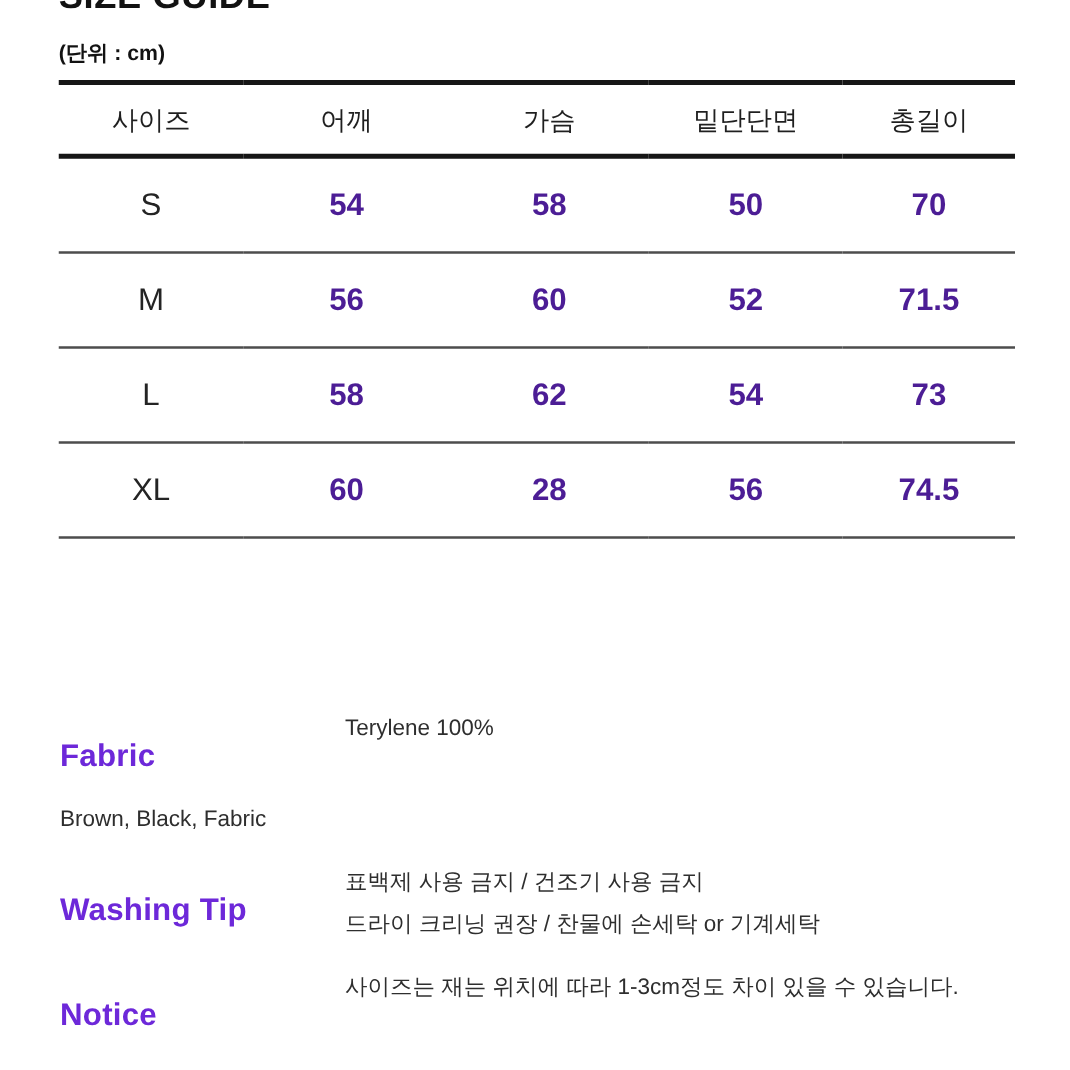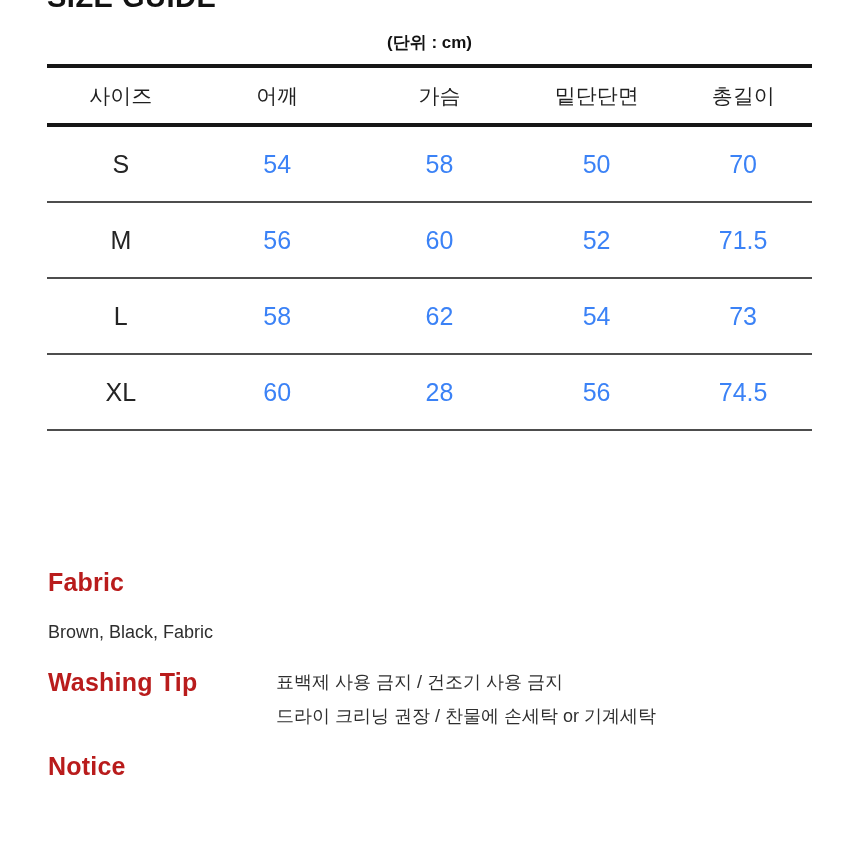--- a/index.html
+++ b/index.html
@@ -30,21 +30,21 @@
     font-weight: 800;
     letter-spacing: 0.5px;
     color: #121212;
     white-space: nowrap;
   }
   .unit-label {
     position: absolute;
     left: 47px;
     top: 31px;
     width: 765px;
-    text-align: center;
+    text-align: left;
     font-size: 17px;
     font-weight: 700;
     color: #121212;
   }
   table.size-table {
     position: absolute;
     left: 47px;
     top: 64px;
     width: 765px;
     border-collapse: collapse;
@@ -57,22 +57,22 @@
     font-weight: 400;
     color: #1f1f1f;
     text-align: center;
     vertical-align: middle;
     border-bottom: 4px solid #161616;
     padding: 0;
   }
   table.size-table tbody td {
     height: 74px;
     font-size: 25px;
-    font-weight: 400;
-    color: #3b82f6;
+    font-weight: 700;
+    color: #4c1d95;
     text-align: center;
     vertical-align: middle;
     border-bottom: 2px solid #4d4d4d;
     padding: 0;
   }
   table.size-table tbody td.size-cell {
     font-weight: 500;
     color: #242424;
   }
   .info-section {
@@ -84,23 +84,24 @@
   .info-row {
     display: flex;
     align-items: flex-start;
     margin-bottom: 16px;
   }
   .info-label {
     width: 228px;
     flex: 0 0 228px;
     font-size: 25px;
     font-weight: 700;
-    color: #b91c1c;
+    color: #6d28d9;
     line-height: 34px;
     letter-spacing: 0.2px;
+    margin-top: 23px;
   }
   .info-value {
     font-size: 18px;
     font-weight: 400;
     color: #2e2e2e;
     line-height: 34px;
   }
   .info-line {
     white-space: nowrap;
   }
@@ -160,37 +161,41 @@
         <td>56</td>
         <td>74.5</td>
       </tr>
     </tbody>
   </table>
 
   <div class="info-section">
 
     <div class="info-row">
       <div class="info-label">Fabric</div>
+      <div class="info-value">
+        <div class="info-line">Terylene 100%</div>
+      </div>
     </div>
 
     <div class="info-row">
       <div class="info-value">
         <div class="info-line">Brown, Black, Fabric</div>
       </div>
     </div>
 
     <div class="info-row">
       <div class="info-label">Washing Tip</div>
       <div class="info-value">
         <div class="info-line">표백제 사용 금지 / 건조기 사용 금지</div>
         <div class="info-line">드라이 크리닝 권장 / 찬물에 손세탁 or 기계세탁</div>
       </div>
     </div>
 
     <div class="info-row">
       <div class="info-label">Notice</div>
       <div class="info-value">
+        <div class="info-line">사이즈는 재는 위치에 따라 1-3cm정도 차이 있을 수 있습니다.</div>
       </div>
     </div>
 
   </div>
 
 </div>
 
 </body></html>

